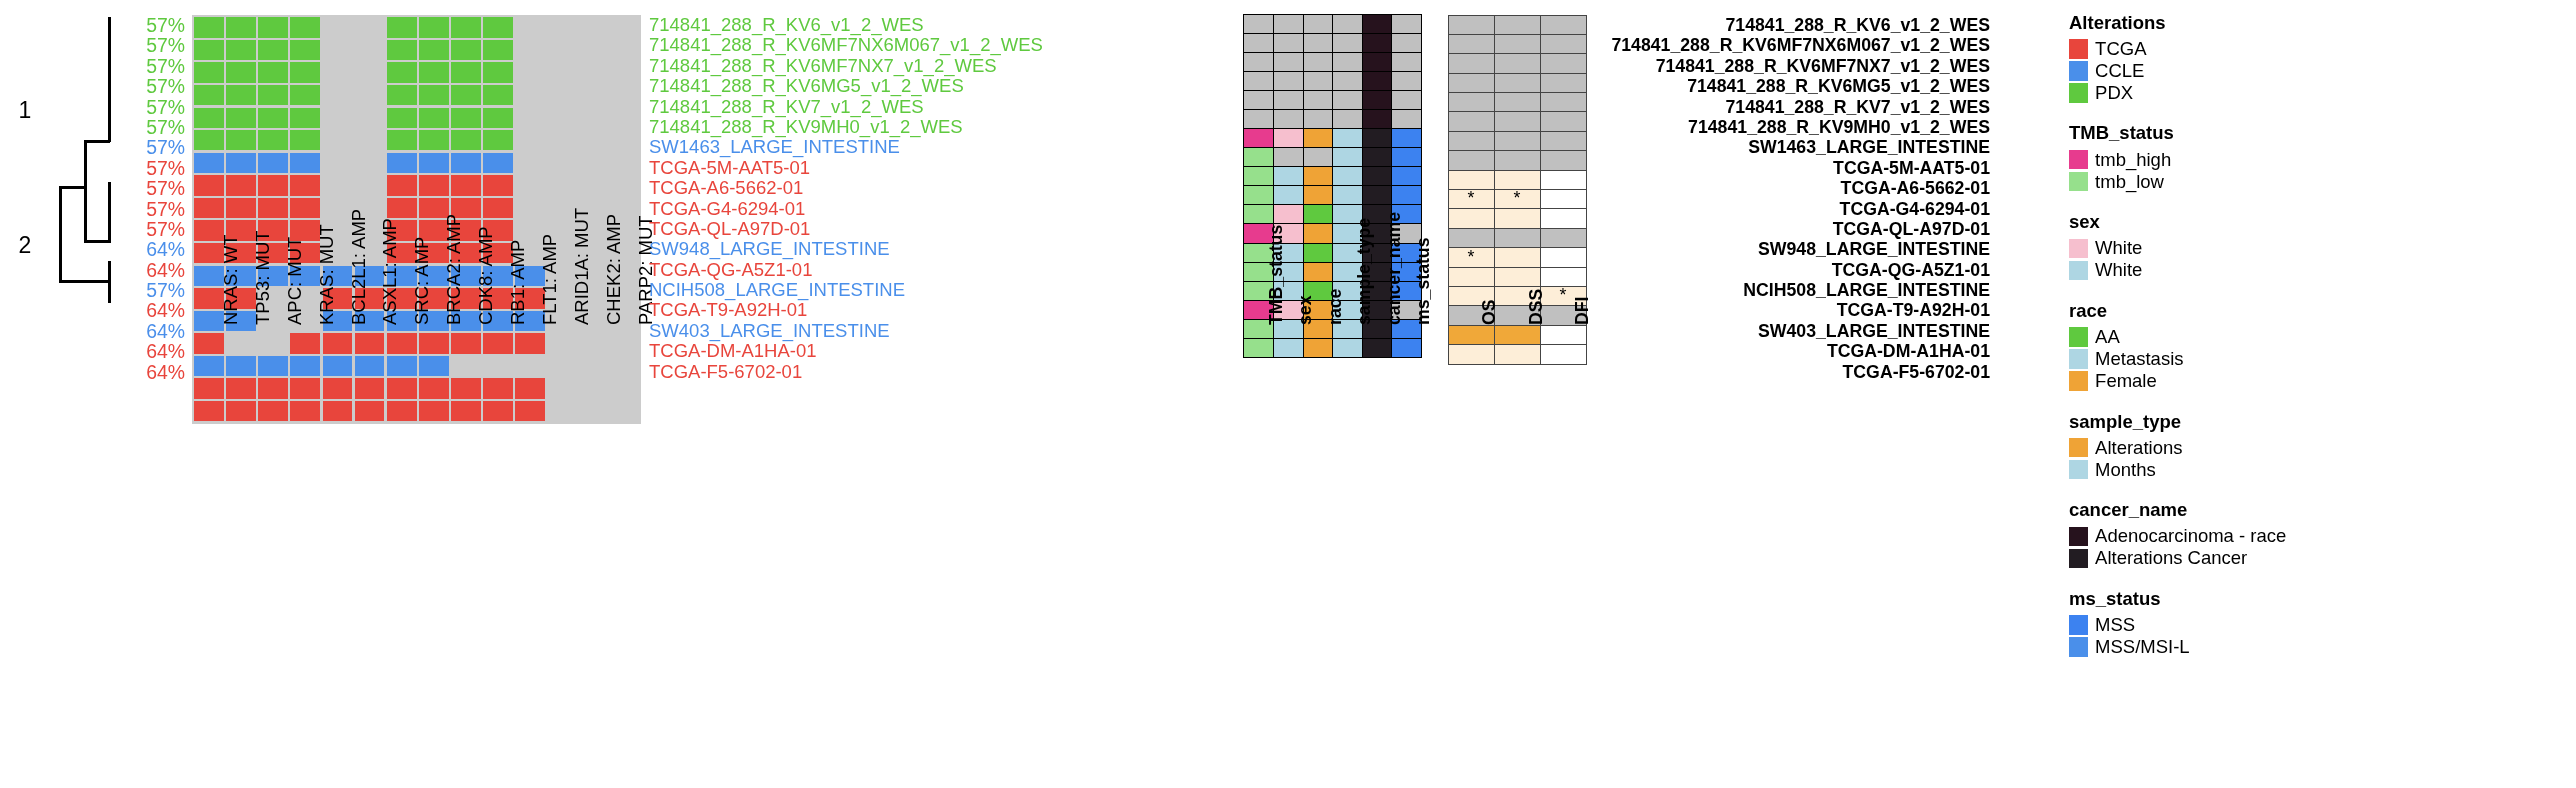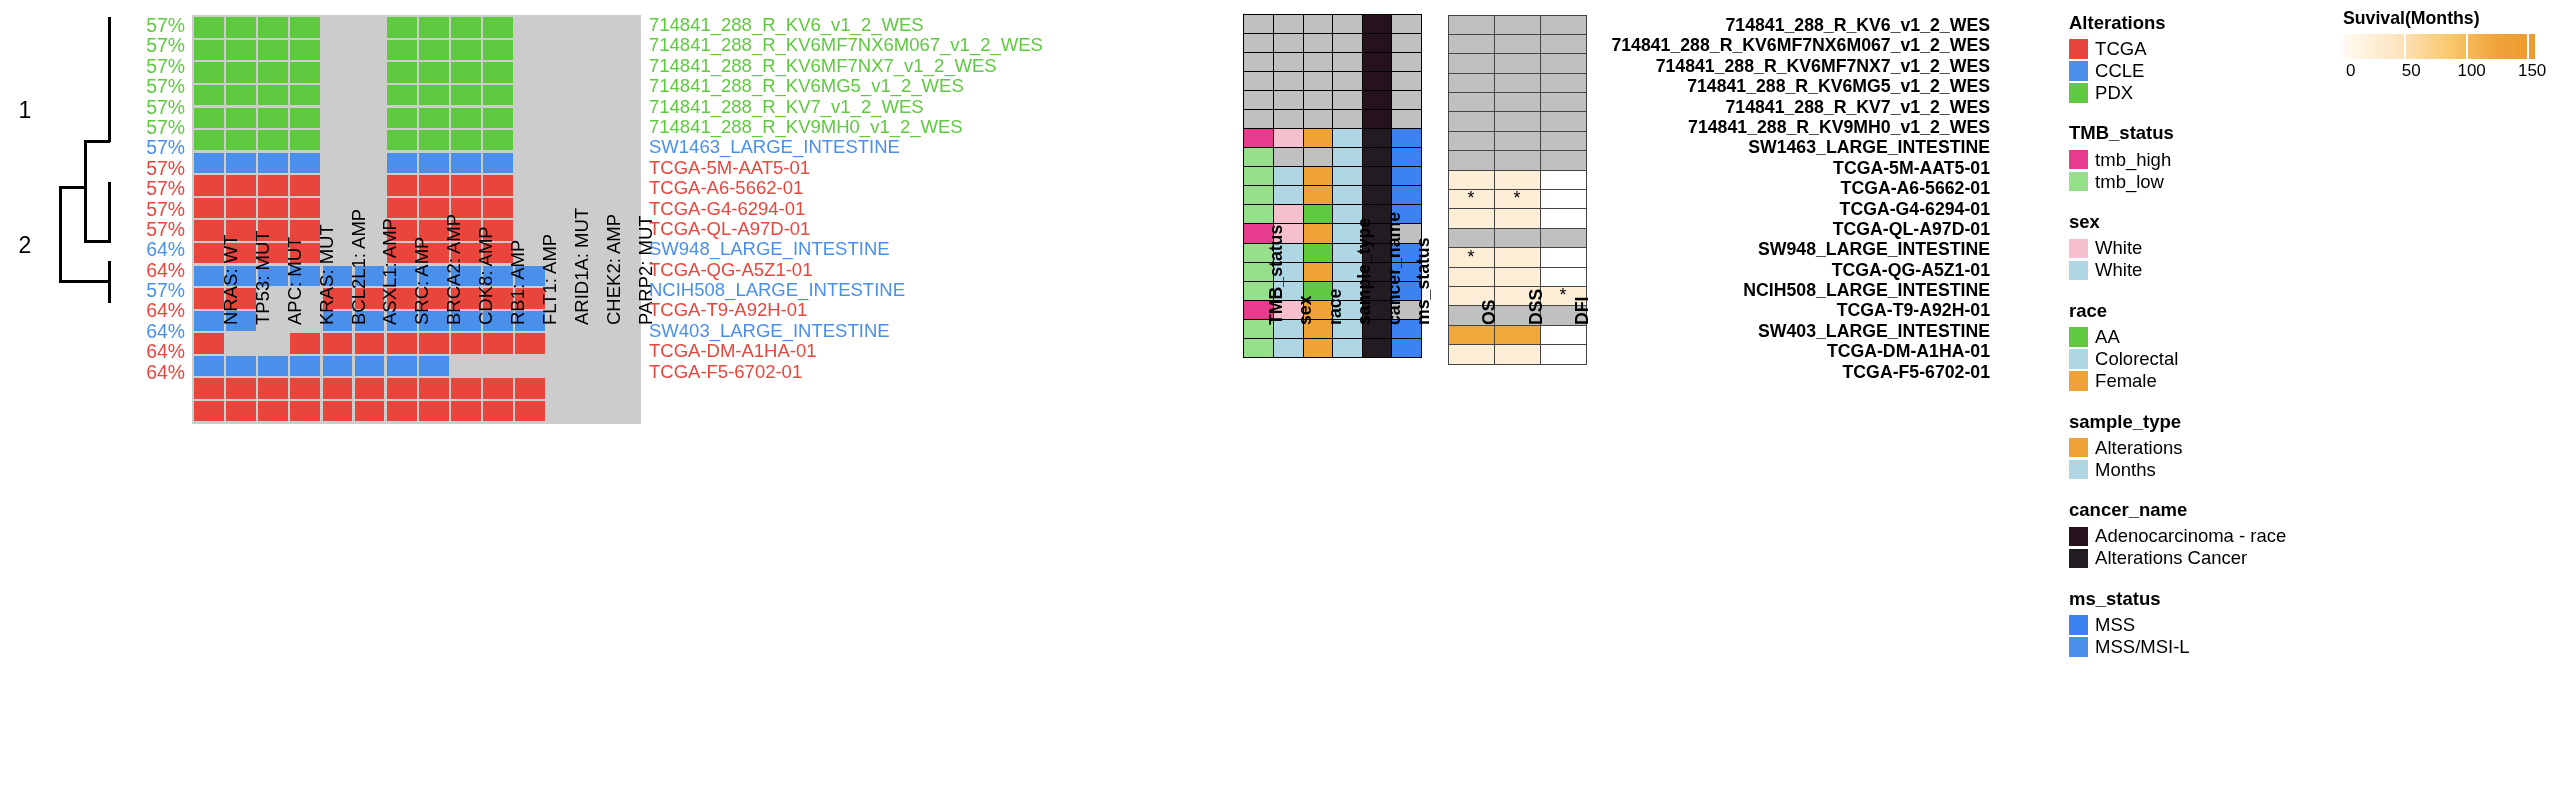--- a/index.html
+++ b/index.html
@@ -831,21 +831,21 @@
         </div>
       </div>
       <div class="lg-block">
         <div class="lg-title">race</div>
         <div class="lg-item">
           <span class="lg-sw" style="background: rgb(95, 201, 63);"></span>
           <span class="lg-txt">AA</span>
         </div>
         <div class="lg-item">
           <span class="lg-sw" style="background: rgb(174, 214, 227);"></span>
-          <span class="lg-txt">Colorectal</span>
+          <span class="lg-txt">Metastasis</span>
         </div>
         <div class="lg-item">
           <span class="lg-sw" style="background: rgb(239, 163, 54);"></span>
           <span class="lg-txt">Female</span>
         </div>
       </div>
       <div class="lg-block">
         <div class="lg-title">sample_type</div>
         <div class="lg-item">
           <span class="lg-sw" style="background: rgb(239, 163, 54);"></span>
@@ -873,29 +873,15 @@
           <span class="lg-sw" style="background: rgb(60, 130, 240);"></span>
           <span class="lg-txt">MSS</span>
         </div>
         <div class="lg-item">
           <span class="lg-sw" style="background: rgb(74, 143, 234);"></span>
           <span class="lg-txt">MSS/MSI-L</span>
         </div>
       </div>
     </div>
 
-  <div class="abs" id="colorbar">
-    <div id="cb-title">Suvival(Months)</div>
-    <div id="cb-grad">
-      <div class="cb-tick" style="left:32%"></div>
-      <div class="cb-tick" style="left:64%"></div>
-      <div class="cb-tick" style="left:96%"></div>
-    </div>
-    <div id="cb-ticks">
-        <div class="cb-ticklab" style="left: 4%;">0</div>
-        <div class="cb-ticklab" style="left: 35.5%;">50</div>
-        <div class="cb-ticklab" style="left: 67%;">100</div>
-        <div class="cb-ticklab" style="left: 98.5%;">150</div>
-      </div>
-  </div>
 
 </div>
 
 
 </body></html>

